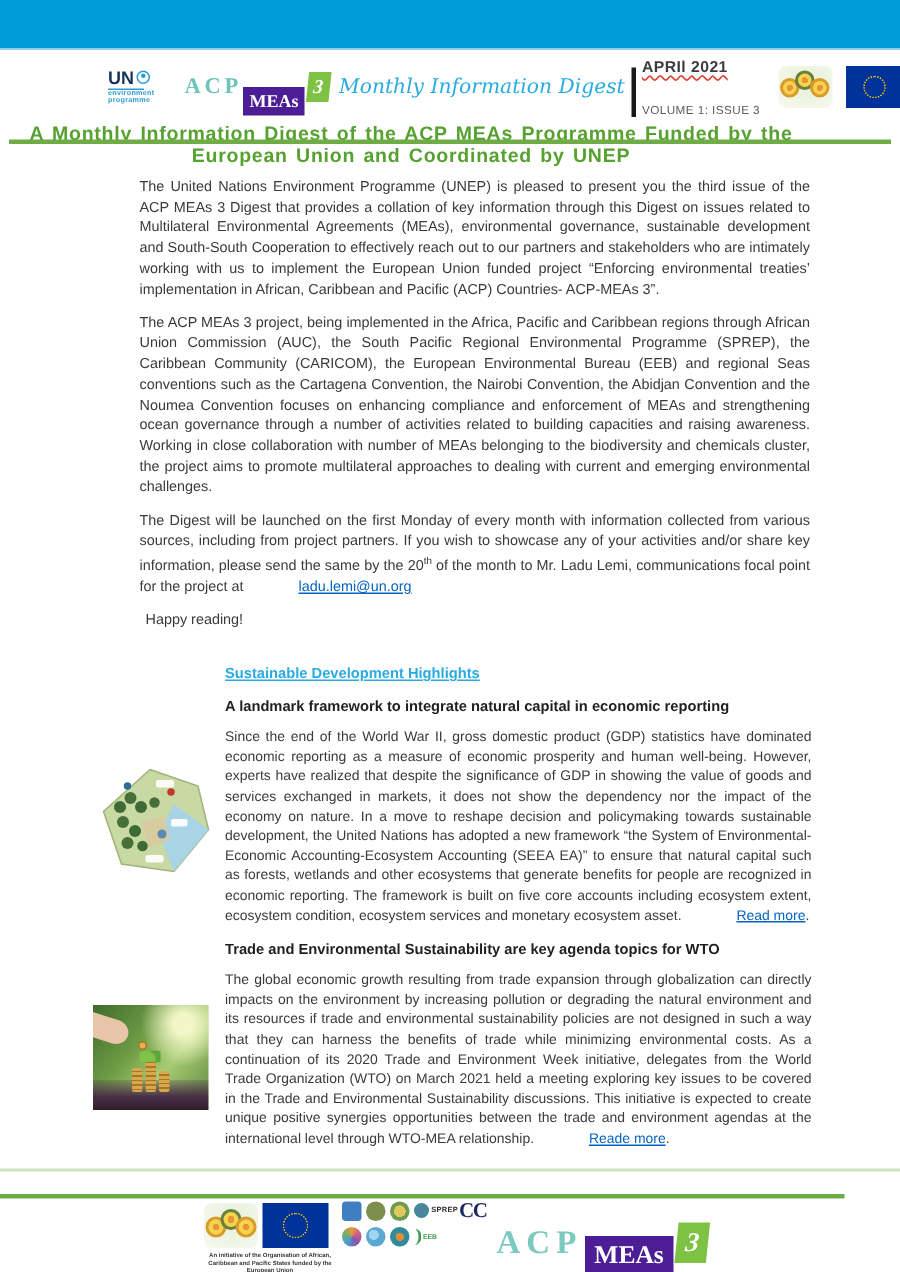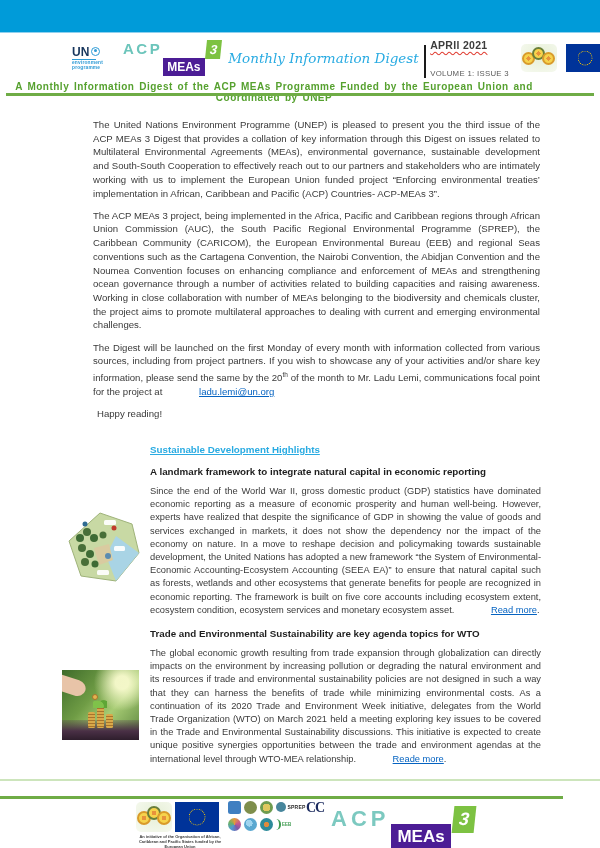--- a/index.html
+++ b/index.html
@@ -16,21 +16,21 @@
   .unlogo { width:44px; line-height:1; flex:none; }
   .un-row { display:flex; align-items:center; gap:2px; }
   .un-txt { font-size:12px; font-weight:bold; color:#16355c; }
   .un-emblem { width:9px; height:9px; border:1.6px solid #2e9bd6; border-radius:50%;
                display:inline-block; position:relative; }
   .un-emblem::after { content:""; position:absolute; left:1.2px; top:1.2px; width:3px; height:3px;
                border-radius:50%; background:#2e9bd6; }
   .un-underline { width:24px; height:1px; background:#2e9bd6; margin:1px 0 1px; }
   .un-sub { font-size:4.8px; font-weight:bold; color:#2e9bd6; letter-spacing:.2px; }
 
-  .brand { display:flex; align-items:flex-start; flex:none; }
+  .brand { display:flex; align-items:center; flex:none;font-family:Liberation Serif, serif; }
   .brand-acp { font-weight:bold; color:#6cc5bb; }
   .brand-meas { background:#4c1d95; color:#fff; font-weight:bold; display:inline-block;margin-top:18px; }
   .brand-num { background:#7dc242; color:#fff; font-weight:bold; font-style:italic;
                display:inline-block; transform:skewX(-6deg); }
   .brand-sm { margin-left:7px; }
   .brand-sm .brand-acp { font-size:15px; letter-spacing:2.5px; }
   .brand-sm .brand-meas { font-size:12px; padding:2px 4px; margin-left:1px; }
   .brand-sm .brand-num { font-size:13px; padding:2px 4px; margin-left:1.5px; }
 
   .script { font-family:"DejaVu Serif", serif; font-style:italic; font-size:13.5px;
@@ -54,21 +54,21 @@
   .oacps-sm .r2 { left:11px; top:3px; border-color:#6a7f3a; }
   .oacps-sm .r3 { left:21px; top:8px; }
 
   .euflag { background:#003399; position:relative; flex:none; }
   .euflag-sm { width:38px; height:28px; margin-left:9px; }
   .stars { position:absolute; left:50%; top:50%; transform:translate(-50%,-50%);
            border:1.3px dotted #ffcc00; border-radius:50%; }
   .euflag-sm .stars { width:15px; height:15px; }
 
   .tagline { position:absolute; top:81px; left:0; width:548px; text-align:center;
-             font-size:10px; font-weight:bold; color:#56a12f;
+             font-size:13px; font-weight:bold; color:#56a12f;
              letter-spacing:.5px; word-spacing:1.5px; }
   .hrule { position:absolute; top:93px; left:6px; width:588px; height:2.5px; background:#6fac46; }
 
   
   .letter { position:absolute; top:118px; left:93px; width:447px; font-size:9.6px; }
   .letter p { margin:0 0 8.5px; text-align:justify; line-height:13.7px; }
   .letter p.salutation { text-align:left; }
   .letter p.closing { text-align:left; padding-left:4px; margin-top:1px; }
   sup { font-size:6.5px; }
   a.link { color:#0563c1; text-decoration:underline; cursor:pointer;padding-left:34px; }

